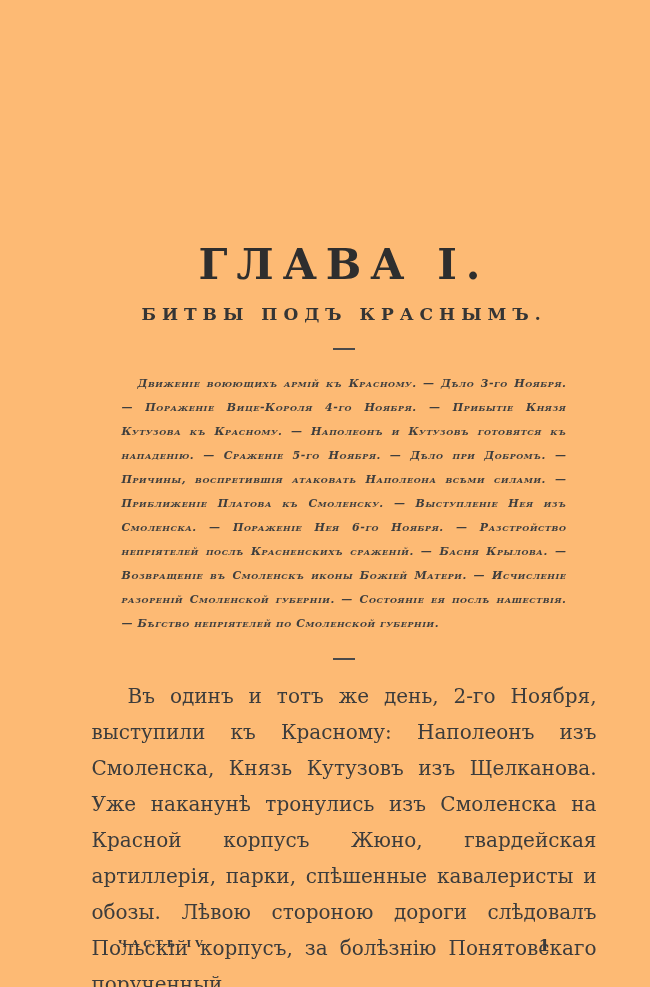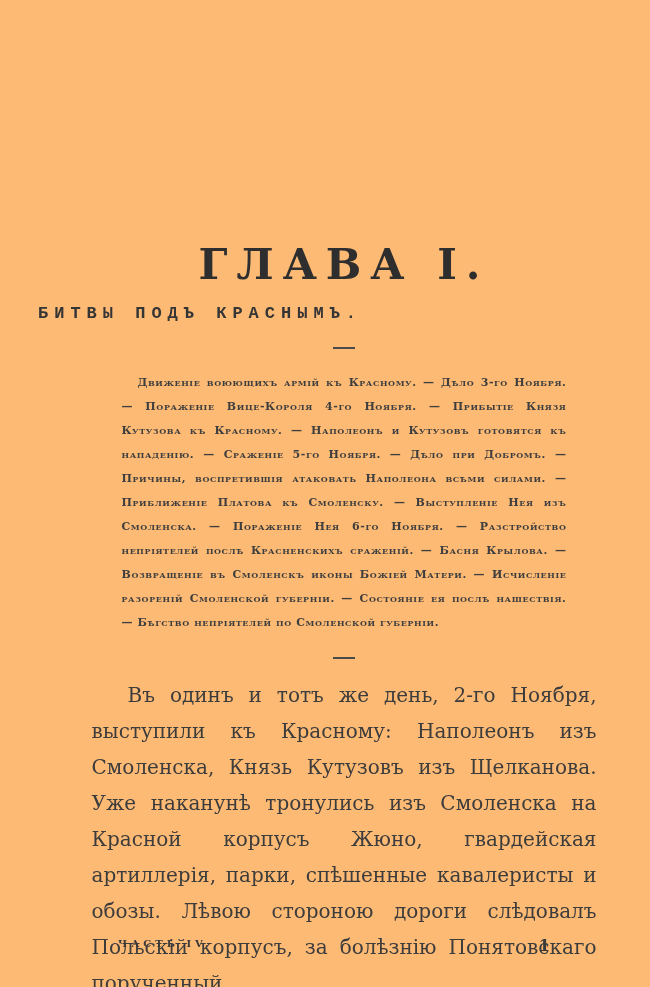--- a/index.html
+++ b/index.html
@@ -19,44 +19,45 @@
   .chapter-title {
     text-align: center;
     font-size: 42px;
     font-weight: bold;
     letter-spacing: 9px;
     color: #2e2e2e;
     line-height: 1.1;
   }
   .chapter-subtitle {
     margin-top: 16px;
+    text-align: center;
     font-size: 17px;
     font-weight: bold;
     letter-spacing: 6px;
     color: #353535;
-    font-family: Liberation Mono, monospace;
   }
   .rule {
     width: 22px;
     height: 2px;
     background: #4a4a4a;
     margin: 24px auto 0 auto;
   }
   .rule-2 { margin-top: 22px; }
   .chapter-summary {
     width: 445px;
     margin: 22px auto 0 auto;
     font-size: 11px;
     line-height: 24px;
     font-weight: bold;
     font-variant: small-caps;
     letter-spacing: 0.6px;
     text-align: justify;
     text-indent: 16px;
     color: #3e3e3e;
+    font-style: italic;
   }
   .body-paragraph {
     width: 505px;
     margin: 18px auto 0 auto;
     font-size: 20px;
     line-height: 36px;
     text-align: justify;
     text-indent: 36px;
     word-spacing: 3px;
     color: #3c3c3c;

